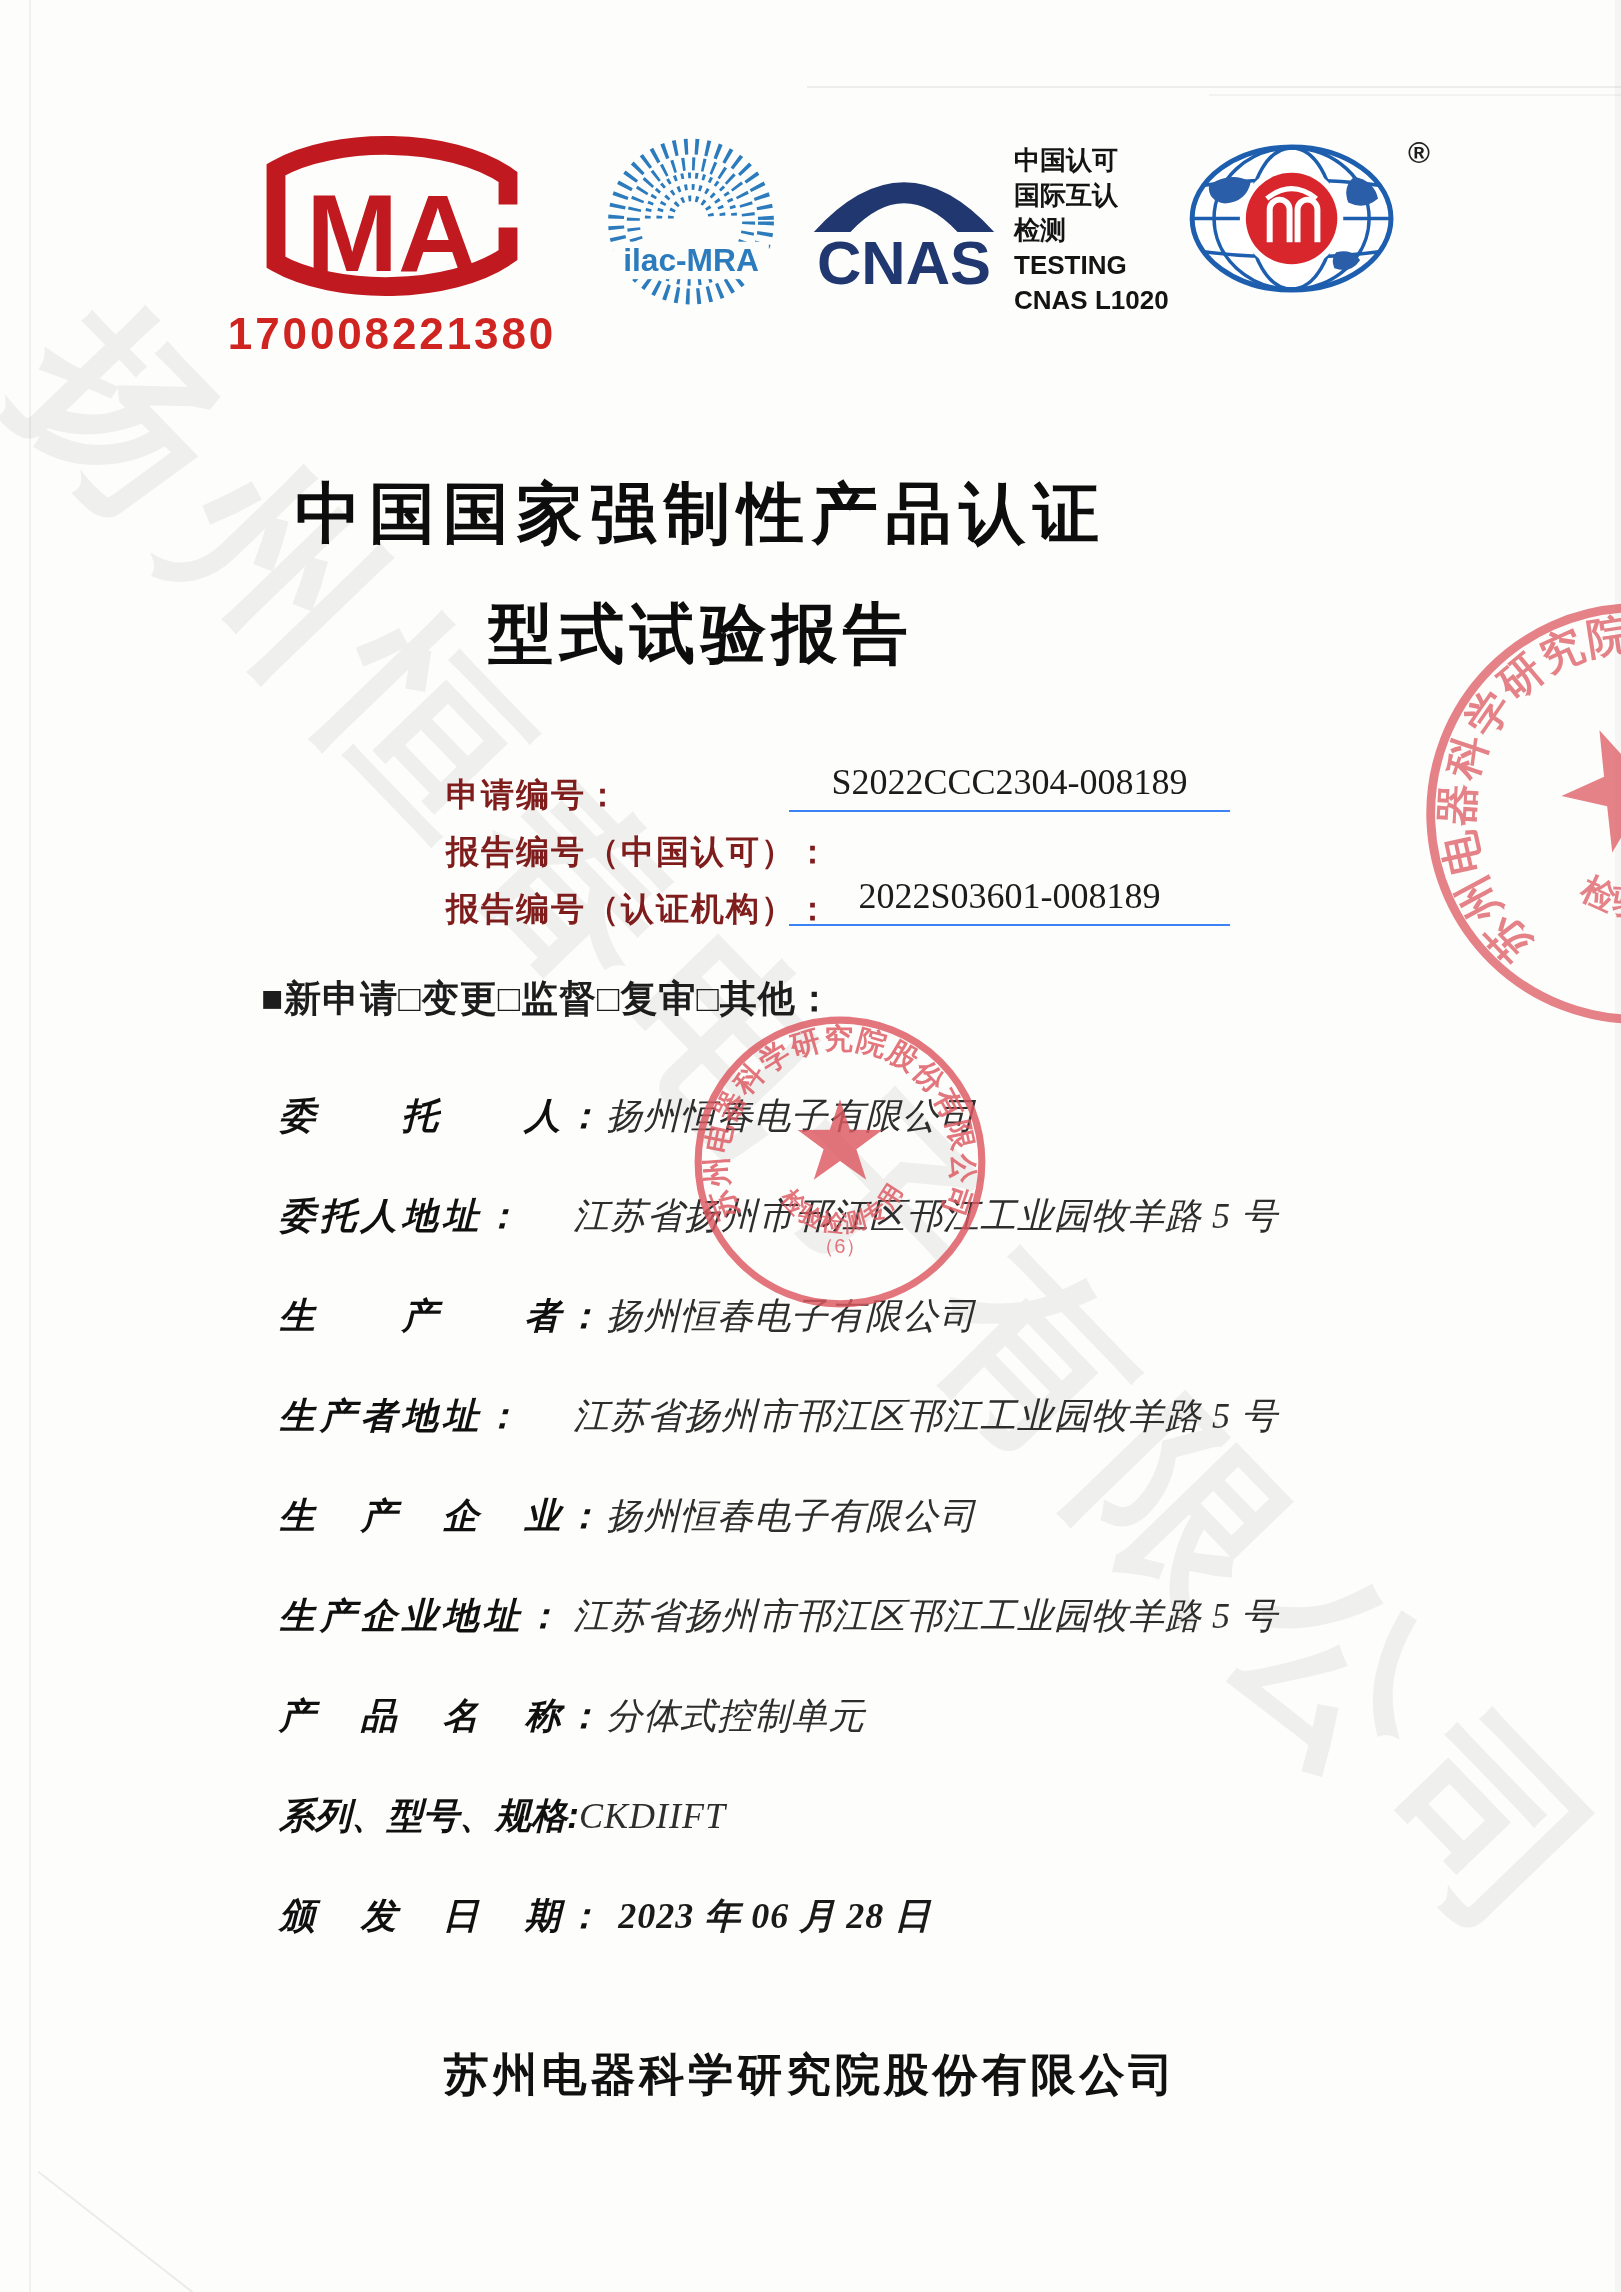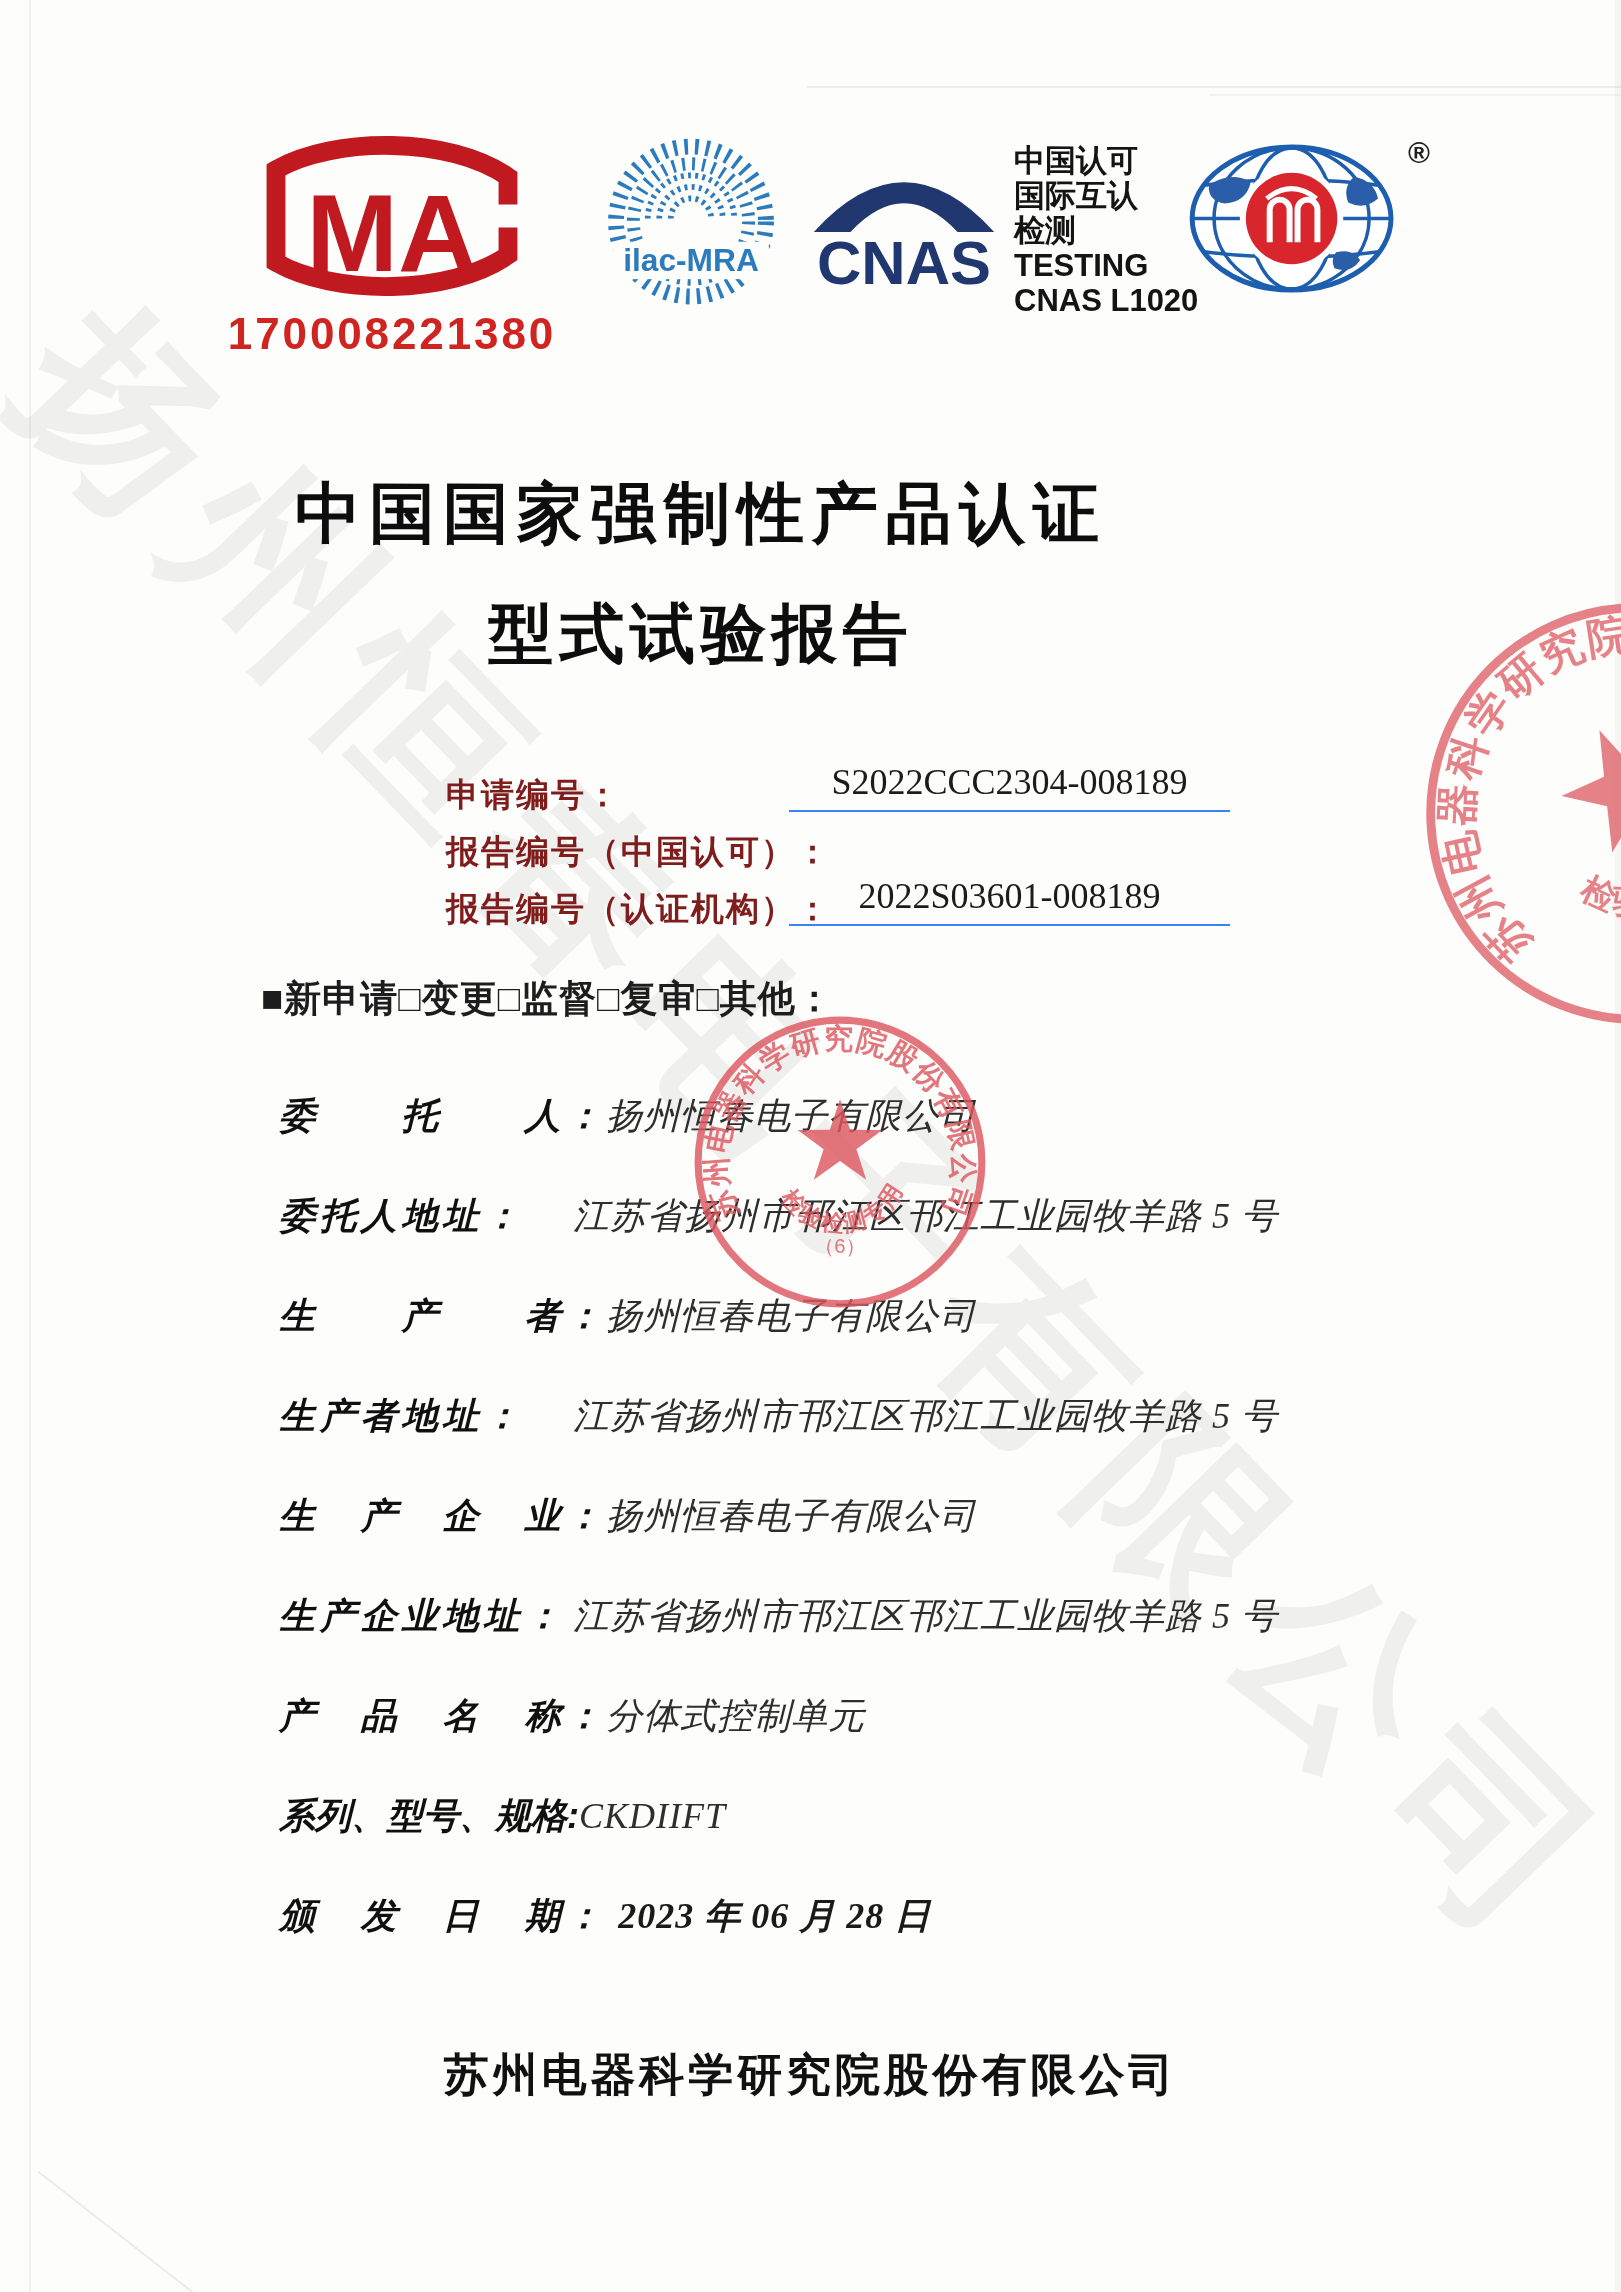--- a/index.html
+++ b/index.html
@@ -22,21 +22,21 @@
     color:rgba(90,90,90,0.085); white-space:nowrap;
     transform:rotate(46deg); transform-origin:0 0;
     pointer-events:none;
   }
   
   .cma-box    { position:absolute; left:208px; top:129px; width:368px; text-align:center; }
   .cma-number { margin-top:2px; font-size:44px; font-weight:700; letter-spacing:2.9px; color:#cf2420; }
   .ilac-box   { position:absolute; left:603px; top:135px; }
   .cnas-box   { position:absolute; left:806px; top:143px; }
   .accr-box   { position:absolute; left:1014px; top:143px; width:186px; }
-  .accr-box div { font-size:31px; font-weight:700; line-height:35px; color:#141414; }
+  .accr-box div { font-size:26px; font-weight:700; line-height:35px; color:#141414; }
   .globe-box  { position:absolute; left:1174px; top:135px; }
   
   .title-wrap { position:absolute; left:0; top:469px; width:1402px; text-align:center;
                 font-family:"Liberation Serif", serif; font-weight:700; color:#0d0d0d; }
   .title-line1 { font-size:66px; letter-spacing:7.8px; }
   .title-line2 { font-size:65px; letter-spacing:5.9px; margin-top:31px; }
   
   .numbers { position:absolute; left:446px; top:761px; width:794px; }
   .num-row { position:relative; height:57px; }
   .num-label { position:absolute; left:0; top:11.8px; font-family:"Liberation Serif", serif;

